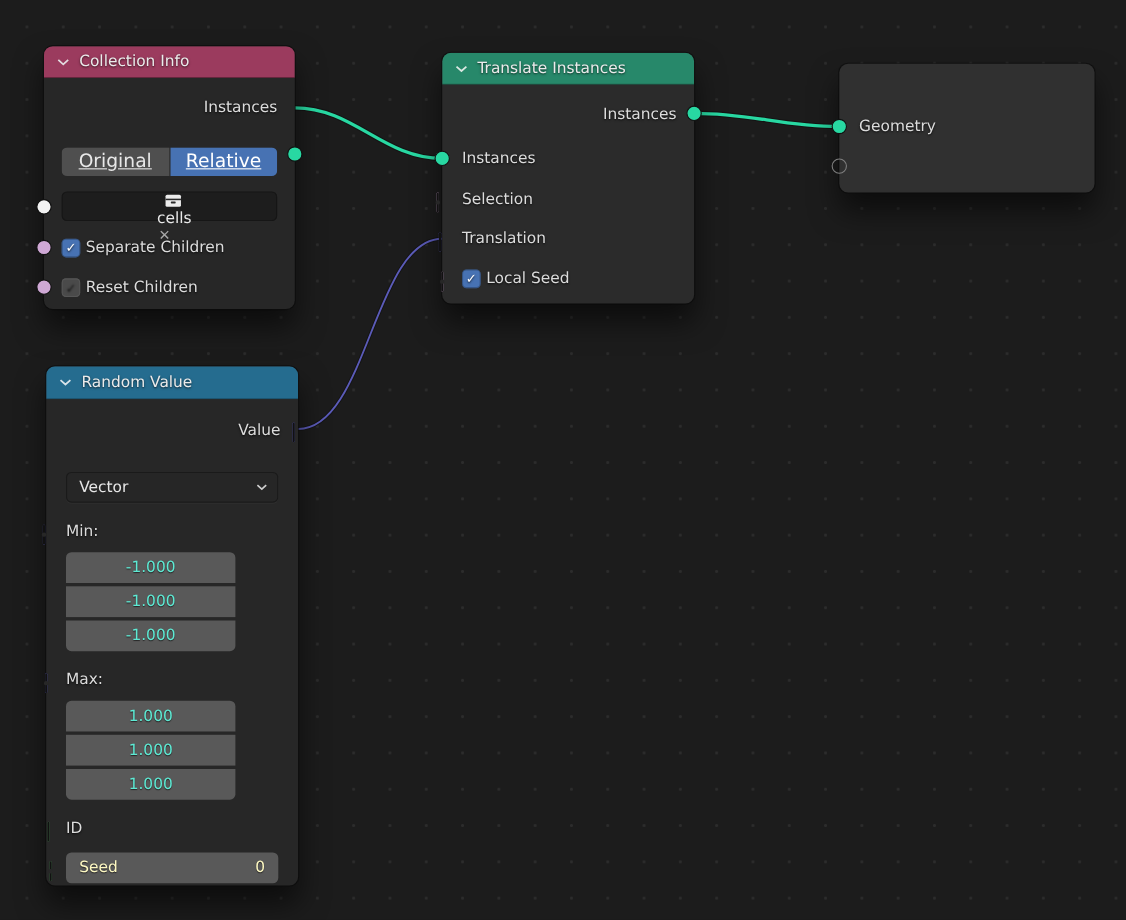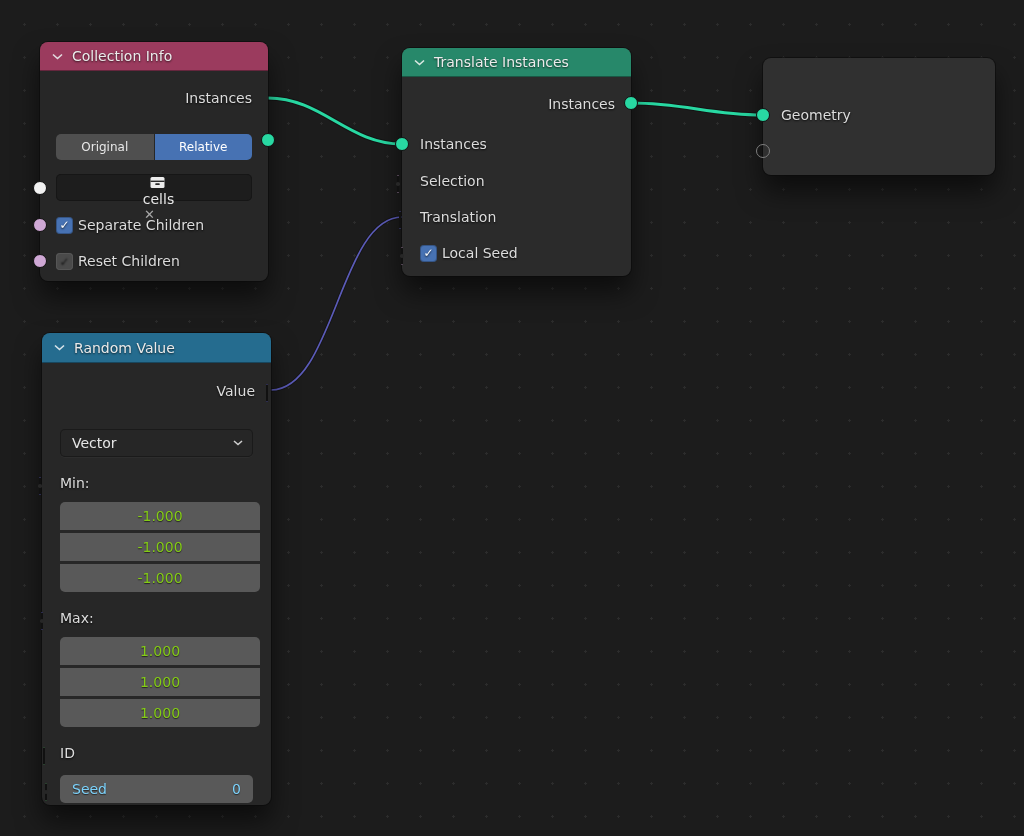--- a/index.html
+++ b/index.html
@@ -55,21 +55,21 @@
     width:3.5px; height:3.5px; margin:-1.75px 0 0 -1.75px;
     border-radius:50%; background:#272727;
   }
   .sock-geometry   { background:#28d8a2; }
   .sock-collection { background:#f2f2f2; }
   .sock-bool       { background:#cfa8d5; }
   .sock-vector     { background:#6161c8; }
   .sock-int        { background:#569a60; }
   
   .segmented { position:absolute; display:flex; gap:1px; height:26px; overflow:hidden; border-radius:5px; }
-  .seg { flex:1; display:flex; align-items:center; justify-content:center; background:#4f4f4f; color:#e8e8e8; font-size:12px; cursor:default; }
+  .seg { flex:1; display:flex; align-items:center; justify-content:center; background:#4f4f4f; color:#e8e8e8; font-size:17px; cursor:default;text-decoration:underline; }
   .seg.active { background:#4772b3; color:#fff; }
   .id-field {
     position:absolute; height:27px; background:#1d1d1d; border-radius:5px;
     display:flex; align-items:center; box-shadow:inset 0 0 0 1px #161616;
   }
   .id-field .boxicon { margin:0 0 0 7px; display:flex; }
   .id-field .fname { flex:1; margin-left:9px; color:#e8e8e8; }
   .id-field .clear { margin-right:9px; color:#a8a8a8; font-size:13px; }
   .checkbox {
     width:17px; height:17px; border-radius:4px; flex:0 0 auto;
@@ -79,31 +79,31 @@
   .checkbox.checked { background:#4772b3; box-shadow:inset 0 0 0 1px rgba(0,0,0,.25); }
   .checkbox.unchecked { background:#4a4a4a; box-shadow:inset 0 0 0 1px #565656; color:transparent; }
   .cb-label { margin-left:5px; }
   .dropdown {
     position:absolute; height:28px; background:#262626; border-radius:5px;
     box-shadow:inset 0 0 0 1px #1a1a1a, 0 1px 0 rgba(255,255,255,.03);
     display:flex; align-items:center; justify-content:space-between;
     padding:0 10px 0 12px; color:#e6e6e6;gap:28px;
   }
   .vfield {
-    position:absolute; height:28px; left:18px; width:200px;
-    background:#595959; color:#84cc16;
+    position:absolute; height:28px; left:18px; width:154px;
+    background:#595959; color:#5eead4;
     display:flex; align-items:center; justify-content:center;
     text-shadow:0 1px 1px rgba(0,0,0,.6);
     text-align:right;
   }
   .vfield.top { border-radius:5px 5px 0 0; }
   .vfield.bot { border-radius:0 0 5px 5px; }
   .slider {
     position:absolute; height:28px; left:18px; width:193px;
-    background:#595959; border-radius:5px; color:#7dd3fc;
+    background:#595959; border-radius:5px; color:#fef9c3;
     display:flex; align-items:center; justify-content:space-between;
     padding:0 12px; text-shadow:0 1px 1px rgba(0,0,0,.6);
   }
   .inlabel { margin-left:18px; }
 </style>
 </head>
 <body>
 
 <div class="canvas"></div>
 

